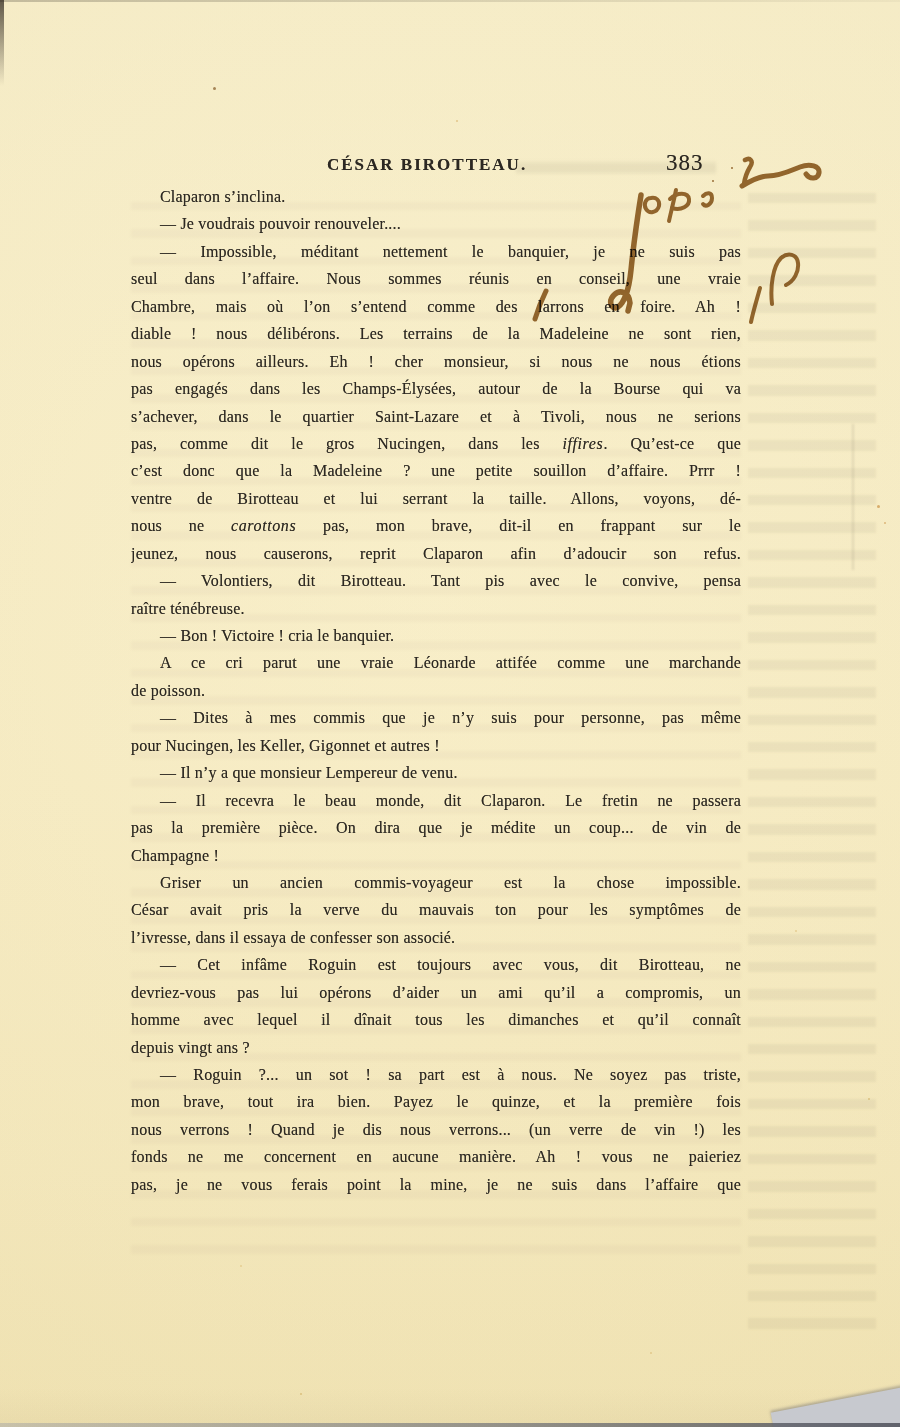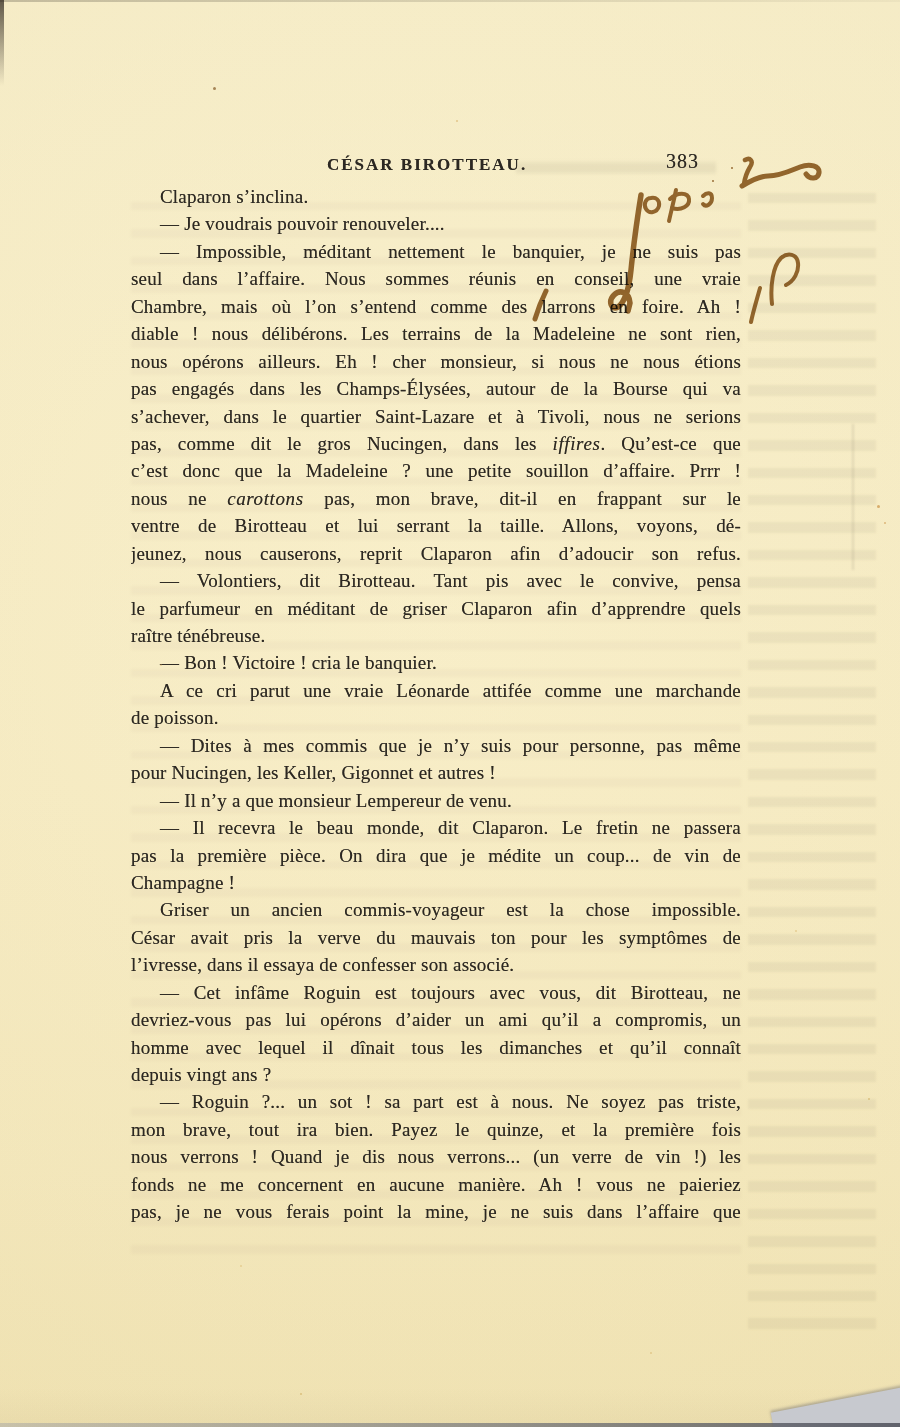--- a/index.html
+++ b/index.html
@@ -7,34 +7,34 @@
   .page{
     position:relative;width:900px;height:1427px;overflow:hidden;
     background:
       radial-gradient(140% 90% at 48% 42%, rgba(255,252,235,0.10), rgba(170,140,70,0.07)),
       linear-gradient(180deg,#f8efca 0%,#f7ecc3 55%,#f5e9bd 82%,#f2e5b5 100%);
     font-family:"Liberation Serif","DejaVu Serif",serif;
   }
   
   .textblock{position:absolute;left:131px;top:183px;width:610px;color:#2c2822;}
   .line{
-    height:27.45px;line-height:27.45px;font-size:19px;letter-spacing:0.2px;
+    height:27.45px;line-height:27.45px;font-size:16px;letter-spacing:0.2px;
     white-space:nowrap;text-shadow:0 0 0.5px rgba(44,40,34,0.55);
   }
   .line.j{white-space:normal;text-align:justify;text-align-last:justify;-moz-text-align-last:justify;height:27.45px;overflow:hidden;}
   .line.in{padding-left:29px;}
   .line i{letter-spacing:0.6px;}
   
   .running-title{
     position:absolute;left:327px;top:155px;width:182px;text-align:justify;text-align-last:justify;
     font-size:17px;font-weight:bold;letter-spacing:2px;color:#2c2822;white-space:nowrap;
     text-shadow:0 0 0.5px rgba(44,40,34,0.55);
   }
   .page-number{
-    position:absolute;left:666px;top:150px;font-size:20px;color:#2c2822;letter-spacing:1px;
+    position:absolute;left:666px;top:150px;font-size:23px;color:#2c2822;letter-spacing:1px;
     text-shadow:0 0 0.5px rgba(44,40,34,0.55);
   }
   
   .edge-top{position:absolute;left:0;top:0;right:0;height:2px;background:linear-gradient(90deg,rgba(80,74,60,.30),rgba(80,74,60,.05));}
   .edge-topleft{position:absolute;left:0;top:0;width:4px;height:86px;background:linear-gradient(180deg,rgba(45,38,30,.75),rgba(45,38,30,0));}
   .edge-bottom{position:absolute;left:0;right:0;bottom:0;height:4px;background:linear-gradient(90deg,rgba(160,162,168,.45),rgba(112,114,122,.70) 55%,rgba(78,80,90,.85));}
   .corner-cut{position:absolute;right:-14px;bottom:-20px;width:140px;height:48px;background:#c7c9cf;transform:rotate(-11deg);box-shadow:0 -2px 3px rgba(90,90,100,.40);}
   .bottom-shade{position:absolute;left:0;right:0;bottom:0;height:40px;background:linear-gradient(180deg,rgba(120,100,60,0) 0%,rgba(120,100,60,.05) 100%);}
   .ghost-col{position:absolute;left:748px;top:176px;width:128px;height:1160px;
     background:repeating-linear-gradient(180deg,transparent 0 17px,rgba(112,104,82,.075) 17px 27.45px);
@@ -74,25 +74,24 @@
       <div class="line in">— Je voudrais pouvoir renouveler....</div>
       <div class="line in j">— Impossible, méditant nettement le banquier, je ne suis pas</div>
       <div class="line j">seul dans l’affaire. Nous sommes réunis en conseil, une vraie</div>
       <div class="line j">Chambre, mais où l’on s’entend comme des larrons en foire. Ah !</div>
       <div class="line j">diable ! nous délibérons. Les terrains de la Madeleine ne sont rien,</div>
       <div class="line j">nous opérons ailleurs. Eh ! cher monsieur, si nous ne nous étions</div>
       <div class="line j">pas engagés dans les Champs-Élysées, autour de la Bourse qui va</div>
       <div class="line j">s’achever, dans le quartier Saint-Lazare et à Tivoli, nous ne serions</div>
       <div class="line j">pas, comme dit le gros Nucingen, dans les <i>iffires</i>. Qu’est-ce que</div>
       <div class="line j">c’est donc que la Madeleine ? une petite souillon d’affaire. Prrr !</div>
+      <div class="line j">ventre de Birotteau et lui serrant la taille. Allons, voyons, dé-</div>
       <div class="line j">nous ne <i>carottons</i> pas, mon brave, dit-il en frappant sur le</div>
-      <div class="line j">ventre de Birotteau et lui serrant la taille. Allons, voyons, dé-</div>
       <div class="line j">jeunez, nous causerons, reprit Claparon afin d’adoucir son refus.</div>
       <div class="line in j">— Volontiers, dit Birotteau. Tant pis avec le convive, pensa</div>
-      <div class="line j">le parfumeur en méditant de griser Claparon afin d’apprendre quels</div>
       <div class="line">raître ténébreuse.</div>
       <div class="line in">— Bon ! Victoire ! cria le banquier.</div>
       <div class="line in j">A ce cri parut une vraie Léonarde attifée comme une marchande</div>
       <div class="line">de poisson.</div>
       <div class="line in j">— Dites à mes commis que je n’y suis pour personne, pas même</div>
       <div class="line">pour Nucingen, les Keller, Gigonnet et autres !</div>
       <div class="line in">— Il n’y a que monsieur Lempereur de venu.</div>
       <div class="line in j">— Il recevra le beau monde, dit Claparon. Le fretin ne passera</div>
       <div class="line j">pas la première pièce. On dira que je médite un coup... de vin de</div>
       <div class="line">Champagne !</div>

